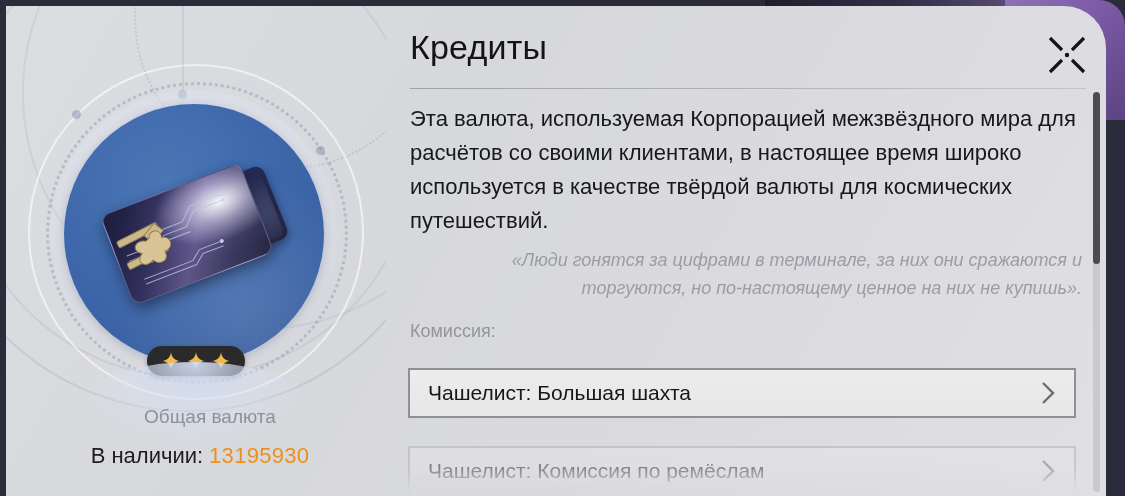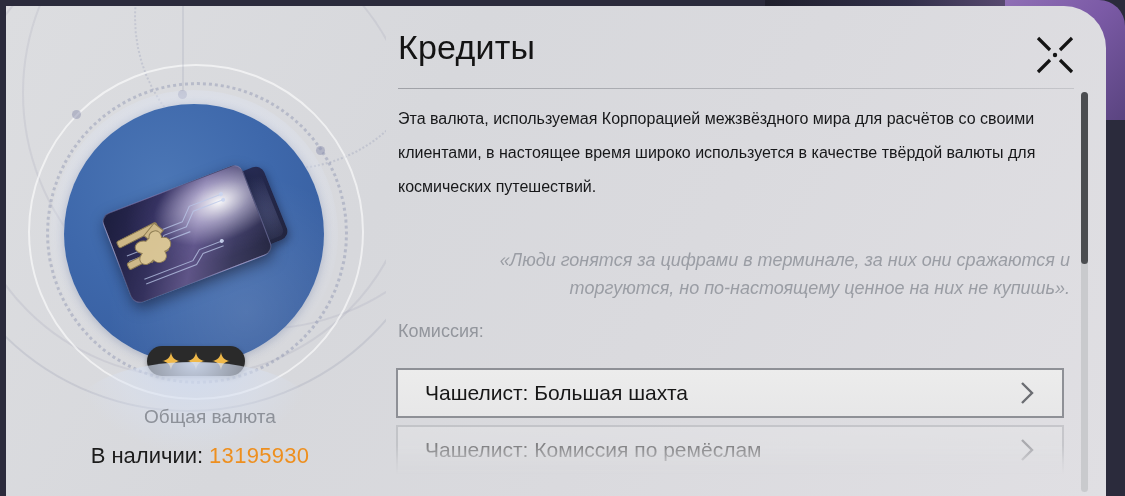--- a/index.html
+++ b/index.html
@@ -233,21 +233,21 @@
     text-align: center;
     font-size: 22px;
     white-space: nowrap;
   }
   .owned-label { color: #1c1c1c; margin-left: 8px; }
   .owned-value { color: #ee8f1e; margin-left: 6px; letter-spacing: 0.3px; }
 
   
   .right-pane {
     position: absolute;
-    left: 380px;
+    left: 392px;
     top: 0;
     width: 720px;
     height: 490px;
   }
   .title {
     position: absolute;
     left: 12px;
     top: 22px;
     font-size: 34px;
     color: #141414;
@@ -268,21 +268,21 @@
     width: 676px;
     height: 1px;
     background: linear-gradient(90deg, rgba(150,152,158,0.85), rgba(150,152,158,0.35));
   }
 
   .desc {
     position: absolute;
     left: 12px;
     top: 96px;
     width: 668px;
-    font-size: 16px;
+    font-size: 22px;
     line-height: 34px;
     color: #17181a;
   }
   .quote {
     position: absolute;
     left: 12px;
     top: 240px;
     width: 672px;
     font-size: 18px;
     line-height: 28px;
@@ -300,26 +300,26 @@
 
   .source-list {
     position: absolute;
     left: 10px;
     top: 362px;
     width: 668px;
   }
   .source-item {
     position: relative;
     height: 50px;
-    margin-bottom: 7px;
+    margin-bottom: 28px;
     background: linear-gradient(180deg, #ececec 0%, #e7e7e8 100%);
     border: 2px solid #8e9096;
     display: flex;
     align-items: center;
-    padding: 0 27px;
+    padding: 0 18px;
     box-sizing: border-box;
     cursor: pointer;
   }
   .source-item .src-text {
     font-size: 21px;
     color: #171717;
     flex: 1;
   }
   .source-item.faded {
     opacity: 0.45;

